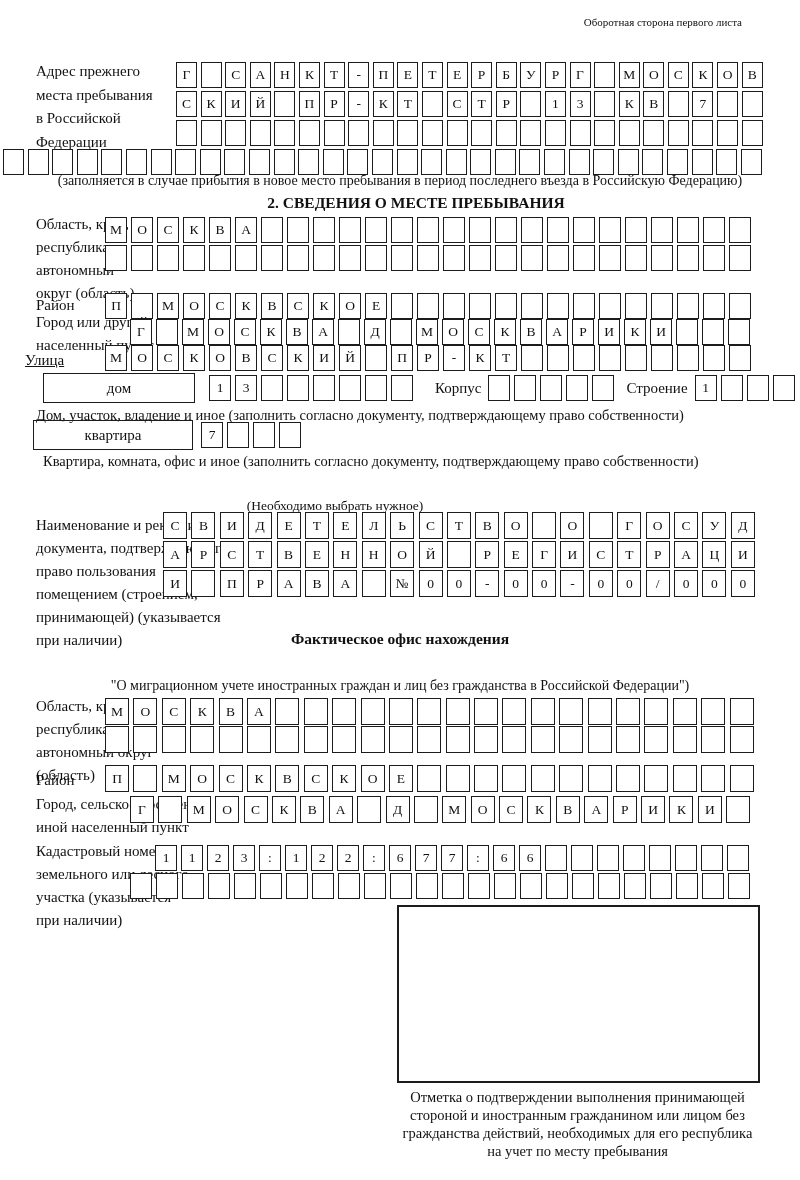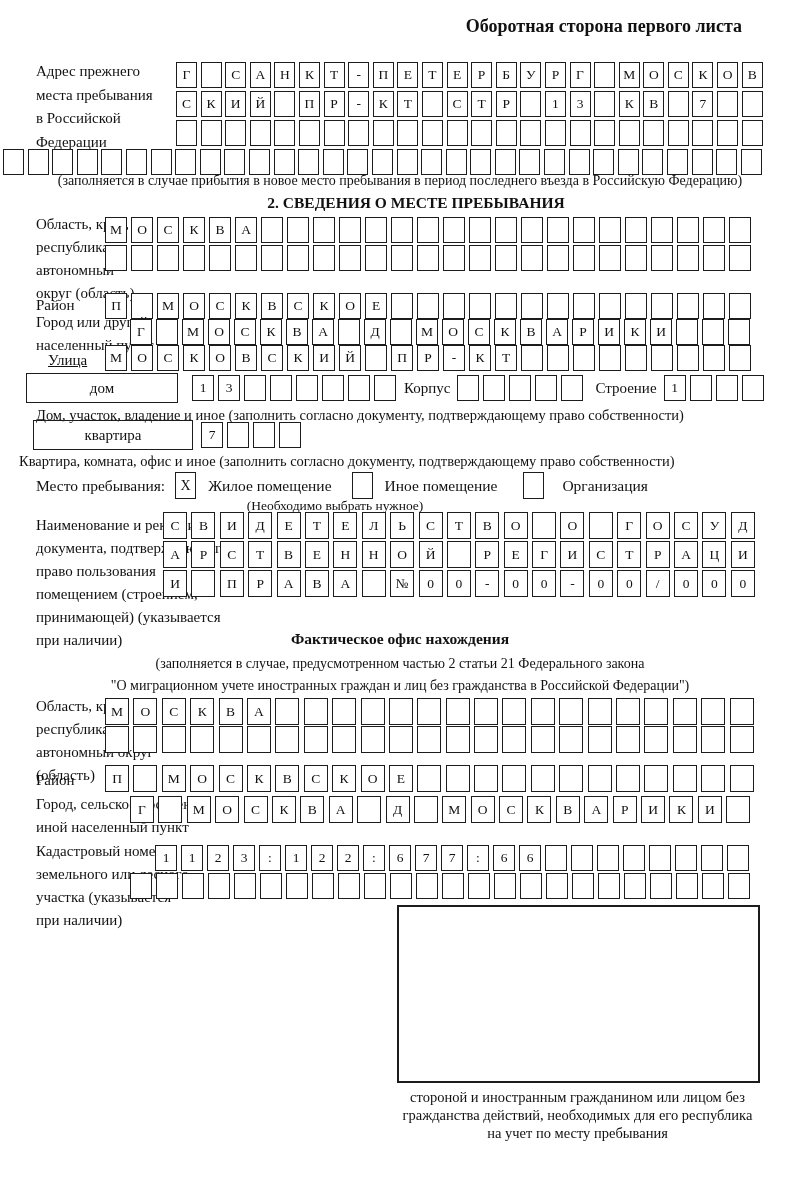--- a/index.html
+++ b/index.html
@@ -23,21 +23,21 @@
   .chk{box-sizing:border-box;border:1.6px solid #1c1c1c;width:21px;height:27px;display:flex;
        align-items:center;justify-content:center;font-size:14px;flex:0 0 auto;}
   .stamp{box-sizing:border-box;border:2px solid #1c1c1c;background:#fff;}
   .caption{font-size:14.5px;line-height:18px;text-align:center;}
 </style>
 </head>
 <body>
 
 <div class="page">
 
-  <div class="abs lbl-i" style="right:58px;top:17px;font-size:18px;font-weight:bold;">Оборотная сторона первого листа</div>
+  <div class="abs lbl-i" style="right:58px;top:17px;font-size:11px;">Оборотная сторона первого листа</div>
 
   <div class="abs lbl" style="left:36px;top:60px;width:150px;line-height:23.5px;">
       <div>Адрес прежнего</div>
       <div>места пребывания</div>
       <div>в Российской</div>
       <div>Федерации</div>
     </div>
   <div class="abs row row-a" style="left:176px;top:62px;">
       <div class="cell">Г</div>
       <div class="cell"></div>
@@ -267,21 +267,21 @@
       <div class="cell">А</div>
       <div class="cell">Р</div>
       <div class="cell">И</div>
       <div class="cell">К</div>
       <div class="cell">И</div>
       <div class="cell"></div>
       <div class="cell"></div>
       <div class="cell"></div>
     </div>
 
-  <div class="abs lbl" style="left:48px;top:349px;text-decoration:underline;">Улица</div>
+  <div class="abs lbl" style="left:25px;top:349px;text-decoration:underline;">Улица</div>
   <div class="abs row row-b" style="left:105px;top:345px;">
       <div class="cell">М</div>
       <div class="cell">О</div>
       <div class="cell">С</div>
       <div class="cell">К</div>
       <div class="cell">О</div>
       <div class="cell">В</div>
       <div class="cell">С</div>
       <div class="cell">К</div>
       <div class="cell">И</div>
@@ -296,33 +296,33 @@
       <div class="cell"></div>
       <div class="cell"></div>
       <div class="cell"></div>
       <div class="cell"></div>
       <div class="cell"></div>
       <div class="cell"></div>
       <div class="cell"></div>
       <div class="cell"></div>
     </div>
 
-  <div class="abs row" style="left:26px;top:373px;align-items:center;text-align:right;">
+  <div class="abs row" style="left:43px;top:373px;align-items:center;text-align:right;">
     <div class="boxlbl" style="width:152px;margin-right:14px;">дом</div>
     <div class="row row-b">
         <div class="cell">1</div>
         <div class="cell">3</div>
         <div class="cell"></div>
         <div class="cell"></div>
         <div class="cell"></div>
         <div class="cell"></div>
         <div class="cell"></div>
         <div class="cell"></div>
       </div>
-    <div class="lbl-i" style="margin:0 7px 0 8px;">Корпус</div>
+    <div class="lbl-i" style="margin:0 7px 0 22px;">Корпус</div>
     <div class="row row-b">
         <div class="cell"></div>
         <div class="cell"></div>
         <div class="cell"></div>
         <div class="cell"></div>
         <div class="cell"></div>
       </div>
     <div class="lbl-i" style="margin:0 7px 0 12px;">Строение</div>
     <div class="row row-b">
         <div class="cell">1</div>
@@ -335,31 +335,22 @@
 
   <div class="abs row" style="left:33px;top:420px;align-items:center;">
     <div class="boxlbl" style="width:160px;margin-right:8px;">квартира</div>
     <div class="row row-b">
         <div class="cell">7</div>
         <div class="cell"></div>
         <div class="cell"></div>
         <div class="cell"></div>
       </div>
   </div>
-  <div class="abs note" style="left:19px;top:453px;font-size:14.5px;">Квартира, комната, офис и иное (заполнить согласно документу, подтверждающему право собственности)</div>
-
-  <div class="abs row" style="left:36px;top:472px;align-items:center;">
-    <div class="lbl-i" style="font-size:15.5px;">Место пребывания:</div>
-    <div class="chk" style="margin-left:10px;">X</div>
-    <div class="lbl-i" style="margin-left:12px;font-size:15.5px;">Жилое помещение</div>
-    <div class="chk" style="margin-left:20px;"></div>
-    <div class="lbl-i" style="margin-left:12px;font-size:15.5px;">Иное помещение</div>
-    <div class="chk" style="margin-left:26px;"></div>
-    <div class="lbl-i" style="margin-left:18px;font-size:15.5px;">Организация</div>
-  </div>
+  <div class="abs note" style="left:43px;top:453px;font-size:14.5px;">Квартира, комната, офис и иное (заполнить согласно документу, подтверждающему право собственности)</div>
+
   <div class="abs note-sm" style="left:180px;top:498px;width:310px;text-align:center;">(Необходимо выбрать нужное)</div>
 
   <div class="abs lbl" style="left:36px;top:514px;">
       <div>Наименование и реквизиты</div>
       <div>документа, подтверждающего</div>
       <div>право пользования</div>
       <div>помещением (строением,</div>
       <div>принимающей) (указывается</div>
       <div>при наличии)</div>
     </div>
@@ -427,21 +418,20 @@
       <div class="cell">-</div>
       <div class="cell">0</div>
       <div class="cell">0</div>
       <div class="cell">/</div>
       <div class="cell">0</div>
       <div class="cell">0</div>
       <div class="cell">0</div>
     </div>
 
   <div class="abs title" style="left:0;top:630px;">Фактическое офис нахождения</div>
-  <div class="abs note center" style="left:0;top:656px;">(заполняется в случае, предусмотренном частью 2 статьи 21 Федерального закона</div>
   <div class="abs note center" style="left:0;top:678px;">"О миграционном учете иностранных граждан и лиц без гражданства в Российской Федерации")</div>
 
   <div class="abs lbl" style="left:36px;top:695px;">
       <div>Область, край,</div>
       <div>республика,</div>
       <div>автономный округ</div>
       <div>(область)</div>
     </div>
   <div class="abs row row-c" style="left:105px;top:698px;">
       <div class="cell">М</div>
@@ -603,18 +593,19 @@
       <div class="cell"></div>
       <div class="cell"></div>
       <div class="cell"></div>
       <div class="cell"></div>
       <div class="cell"></div>
       <div class="cell"></div>
     </div>
 
   <div class="abs stamp" style="left:397px;top:905px;width:363px;height:178px;"></div>
   <div class="abs caption" style="left:385px;top:1088px;width:385px;">
+      <div>Отметка о подтверждении выполнения принимающей</div>
       <div>стороной и иностранным гражданином или лицом без</div>
       <div>гражданства действий, необходимых для его республика</div>
       <div>на учет по месту пребывания</div>
     </div>
 
 </div>
 
 </body></html>

